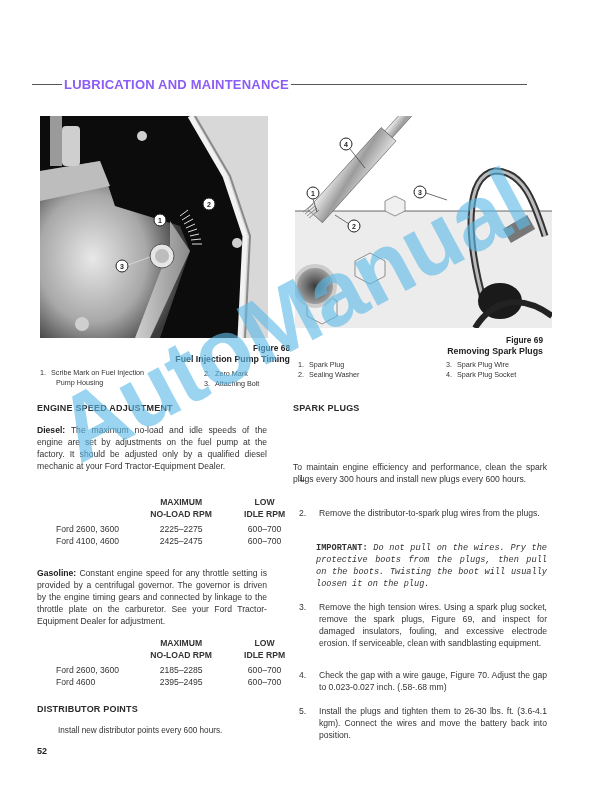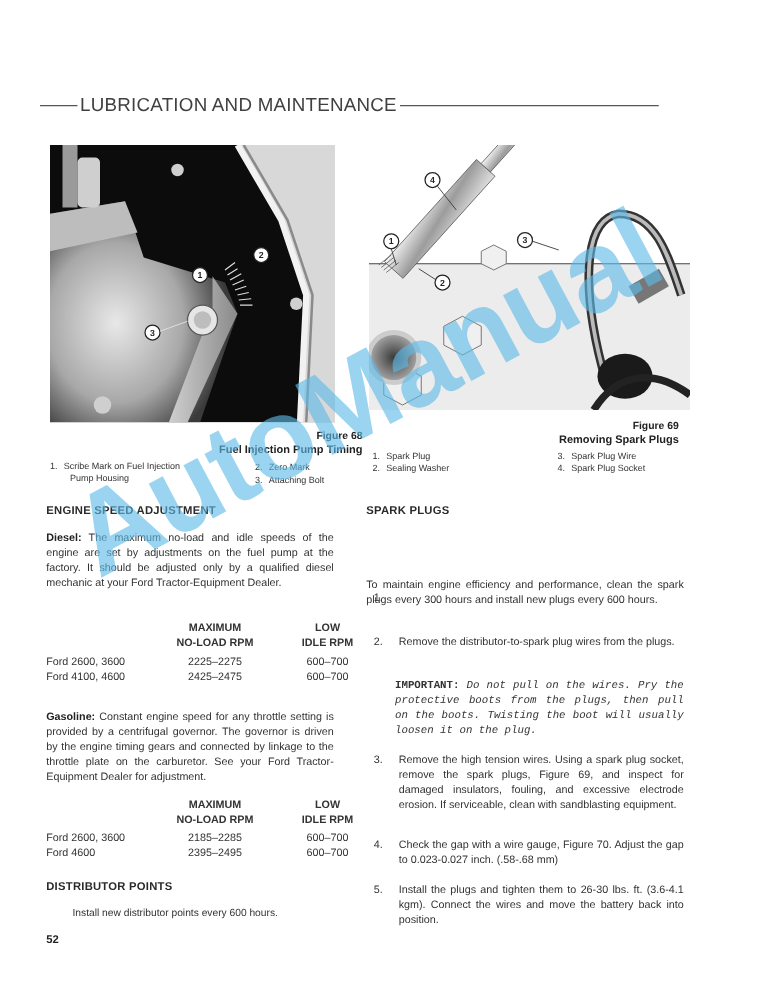--- a/index.html
+++ b/index.html
@@ -6,41 +6,41 @@
   body {
     width: 612px; height: 792px; position: relative; overflow: hidden;
     background: #ffffff; color: #2a2a2a;
     font-family: "Liberation Sans", "DejaVu Sans", sans-serif;
   }
   .abs { position: absolute; }
 
   
   .header { left: 32px; top: 75px; width: 495px; height: 18px; display: flex; align-items: center; }
   .header .rule-left { width: 30px; height: 1px; background: #555; }
-  .header .title { font-size: 15px; letter-spacing: 0.2px; color: #404040; padding: 0 2px; white-space: nowrap; }
+  .header .title { font-size: 13px; letter-spacing: 0.2px; color: #8b5cf6; padding: 0 2px; white-space: nowrap; font-weight: bold; }
   .header .rule-right { flex: 1; height: 1px; background: #555; }
 
   
   .photo { overflow: hidden; }
   .photo svg { display: block; }
 
   
   .fig-caption { text-align: right; font-weight: bold; font-size: 8.3px; line-height: 11px; color: #222; }
   .legend { font-size: 7.2px; color: #333; line-height: 9.5px; }
   .legend .row { display: flex; }
   .legend .num { width: 11px; flex: none; }
 
   
   h3 { margin: 0; font-size: 9px; font-weight: bold; letter-spacing: 0.2px; color: #2a2a2a; }
   .para { font-size: 8.6px; line-height: 12px; text-align: justify; color: #333; }
   .para b { color: #222; }
 
   .spec { font-size: 8.6px; color: #333; }
   .spec .hdr { font-weight: bold; text-align: center; line-height: 12px; }
-  .spec .row { display: flex; line-height: 11.5px; }
+  .spec .row { display: flex; line-height: 11.5px; margin-left: 19px; }
   .spec .model { width: 80px; }
   .spec .c1 { width: 110px; text-align: center; }
   .spec .c2 { width: 70px; text-align: center; }
 
   .step { display: flex; font-size: 8.6px; line-height: 12px; color: #333; }
   .step .n { width: 20px; flex: none; padding-left: 6px; }
   .step .t { flex: 1; text-align: justify; }
   .important { font-size: 8.6px; line-height: 12px; text-align: justify; color: #333; font-family: Liberation Mono, monospace; }
   .important i { font-style: italic; }
 

